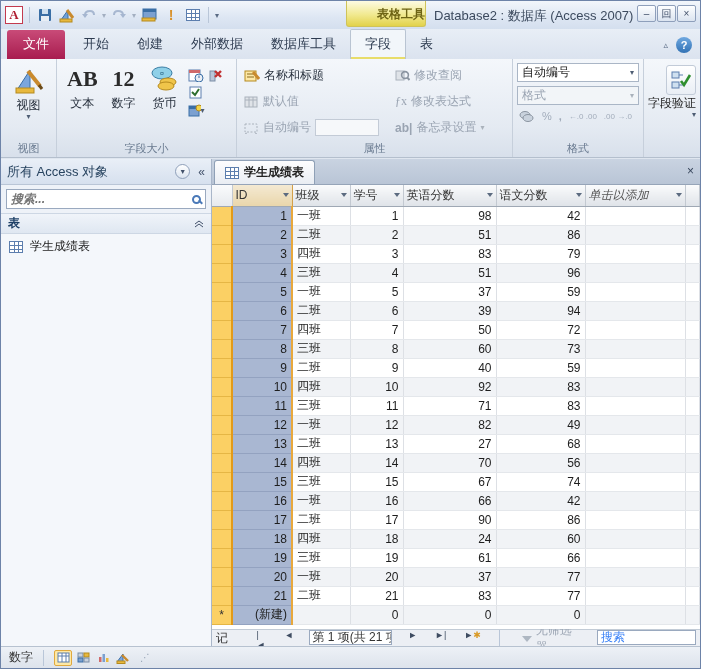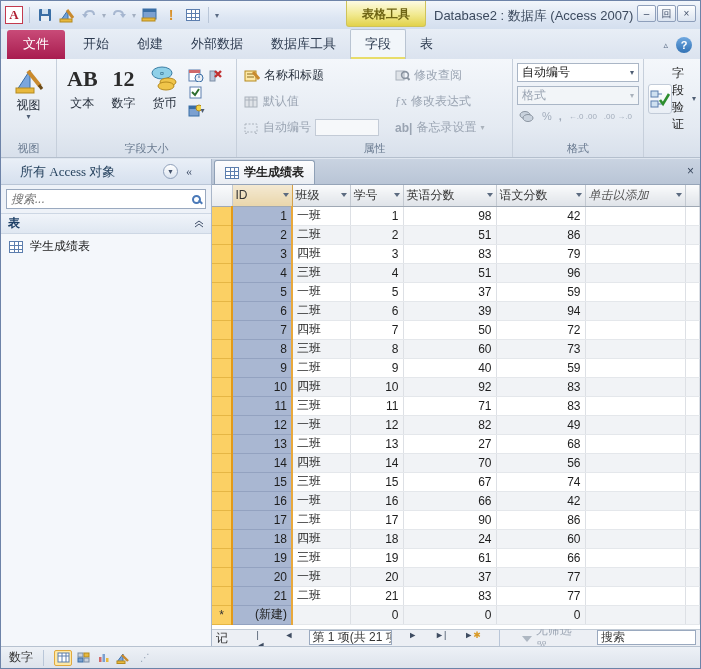--- a/index.html
+++ b/index.html
@@ -10,21 +10,21 @@
   
   .titlebar { position:absolute; left:0; top:0; width:100%; height:28px;
     background:linear-gradient(#f2f6fb,#dde6f3 60%,#d4dfee); display:flex; align-items:center; }
   .qat { display:flex; align-items:center; gap:4px; padding-left:4px; }
   .qat .ic { width:18px; height:18px; display:flex; align-items:center; justify-content:center; }
   .alogo { width:18px; height:18px; border:1px solid #c33a4e; background:#fff; color:#b01f32; font-weight:bold;
     font-family:"Liberation Serif",serif; display:flex; align-items:center; justify-content:center; font-size:13px; }
   .sep-v { width:1px; height:16px; background:#b9c6d8; margin:0 2px; }
   .dim { opacity:.45; }
   .mini-arrow { font-size:8px; color:#5a6b84; }
-  .ctx-tool { position:absolute; left:345px; top:0; width:80px; height:26px; text-align:center;
+  .ctx-tool { position:absolute; left:345px; top:0; width:80px; height:26px; text-align:right;
     background:linear-gradient(#fdfbe3,#f1e98f 55%,#e2d24b); color:#6e6414; font-weight:bold; font-size:12px;
     line-height:26px; border:1px solid #cfc35a; border-top:none; border-radius:0 0 3px 3px; }
   .title-text { position:absolute; left:433px; top:6px; font-size:13px; color:#3c4a5e; white-space:nowrap; }
   .winbtns { position:absolute; right:4px; top:4px; display:flex; gap:1px; }
   .winbtn { width:19px; height:17px; border:1px solid #8e9fbb; background:linear-gradient(#fdfeff,#dbe4f0);
     display:flex; align-items:center; justify-content:center; font-size:10px; color:#41506a; border-radius:2px; }
 
   
   .tabrow { position:absolute; left:0; top:28px; width:100%; height:30px; background:linear-gradient(#e8eef6,#dbe3ef); }
   .tabs { display:flex; align-items:flex-end; height:100%; padding-left:6px; }
@@ -53,38 +53,38 @@
   .propbtn { display:flex; align-items:center; gap:4px; font-size:12px; color:#27303d; padding:2px 3px; white-space:nowrap; }
   .propbtn.disabled { color:#9aa4b2; }
   .prop-cols { display:flex; gap:10px; padding-top:2px; }
   .prop-col { display:flex; flex-direction:column; gap:5px; }
   .fs-input { width:64px; height:17px; border:1px solid #c3cbd6; background:#f6f8fa; }
   .combo { width:122px; height:19px; border:1px solid #aab6c6; background:#fff; display:flex; align-items:center;
     justify-content:space-between; padding:0 4px; font-size:12px; }
   .combo.disabled { color:#9aa4b2; background:#f2f5f8; }
   .fmt-icons { display:flex; gap:7px; align-items:center; margin-top:5px; padding-left:2px; color:#5c6b80; }
   .fmt-icons .dim2 { opacity:.5; font-size:11px; }
-  .validbtn { display:flex; flex-direction:row; align-items:center; padding-top:2px; }
+  .validbtn { display:flex; flex-direction:column; align-items:flex-end; padding-top:2px; }
   .vicon { width:30px; height:30px; border:1px solid #c2cbd8; border-radius:3px; background:linear-gradient(#fff,#e9eef5);
     display:flex; align-items:center; justify-content:center; }
 
   
   .main { position:absolute; left:0; top:158px; width:100%; height:489px; display:flex; }
   
   .navpane { width:211px; height:100%; border-right:1px solid #a9b6c9; background:#eef2f8; display:flex; flex-direction:column; }
   .nav-head { height:26px; background:linear-gradient(#e9eff7,#d6e0ee); border-bottom:1px solid #b9c5d6;
-    display:flex; align-items:center; padding:0 19px; color:#27435f; font-size:13px;font-family:Liberation Serif, serif; }
+    display:flex; align-items:center; padding:0 6px; color:#27435f; font-size:13px; }
   .nav-head .t { flex:1; }
   .nav-circle { width:15px; height:15px; border-radius:50%; border:1px solid #8fa0ba; background:linear-gradient(#fff,#dbe4f0);
     display:flex; align-items:center; justify-content:center; font-size:7px; color:#41506a; margin-right:8px; }
   .nav-collapse { font-size:12px; color:#41506a; }
   .nav-search-row { padding:4px 5px; background:#eef2f8; }
   .nav-search { height:20px; border:1px solid #9aa9bf; background:#fff; display:flex; align-items:center; padding:0 4px; }
   .nav-search input { flex:1; border:none; outline:none; font-style:italic; font-size:12px; color:#444;
-    font-family:inherit; background:transparent; }
+    font-family:inherit; background:transparent;font-weight:bold; }
   .nav-section { height:21px; background:linear-gradient(#f0f4fa,#dfe7f1); border-top:1px solid #cdd7e4;
     border-bottom:1px solid #cdd7e4; display:flex; align-items:center; padding:0 7px; color:#1d3f66; font-size:12px; font-weight:bold; }
   .nav-section .t { flex:1; }
   .nav-body { flex:1; background:#f4f7fb; }
   .nav-item { display:flex; align-items:center; gap:7px; padding:4px 6px 4px 8px; color:#222; font-size:12px; }
 
   
   .docarea { flex:1; display:flex; flex-direction:column; background:#dfe6ef; min-width:0; }
   .doc-tabbar { height:26px; background:linear-gradient(#c9d3e1,#b9c5d6); border-bottom:1px solid #96a4b8;
     display:flex; align-items:flex-end; position:relative; }
@@ -119,21 +119,21 @@
 
   
   .recnav { height:19px; background:#eceff4; border-top:1px solid #c2cbd6; display:flex; 
     padding:0 4px; gap:14px; font-size:12px; color:#333; }
   .recbtn { font-size:9px; color:#3e4c61; padding:0 2px; }
   .recbox { width:92px; height:15px; border:1px solid #9aa9bf; background:#fff; font-size:12px; padding:0 2px;
     display:flex; align-items:center; white-space:nowrap; overflow:hidden; }
   .star { color:#d99a26; font-size:9px; }
   .nofilter { display:flex; align-items:center; gap:4px; color:#9aa4b2; padding:0 6px; }
   .recsearch { width:110px; height:15px; border:1px solid #9aa9bf; background:#fff; font-size:12px; padding:0 3px;
-    display:flex; align-items:center; color:#404040; }
+    display:flex; align-items:center; color:#3b82f6; }
 
   
   .statusbar { position:absolute; left:0; bottom:0; width:100%; height:22px;
     background:linear-gradient(#edf1f6,#dde3ec); border-top:1px solid #b7c2d0; display:flex; align-items:center;
     padding:0 8px; font-size:12px; color:#333; }
   .statusbar .left { flex:1; }
   .status-right { display:flex; align-items:center; gap:8px; }
   .viewbtns { display:flex; gap:2px; align-items:center; }
   .vbtn { width:18px; height:16px; display:flex; align-items:center; justify-content:center; border-radius:2px; }
   .vbtn.on { background:#fde8a6; border:1px solid #e0a93e; }

